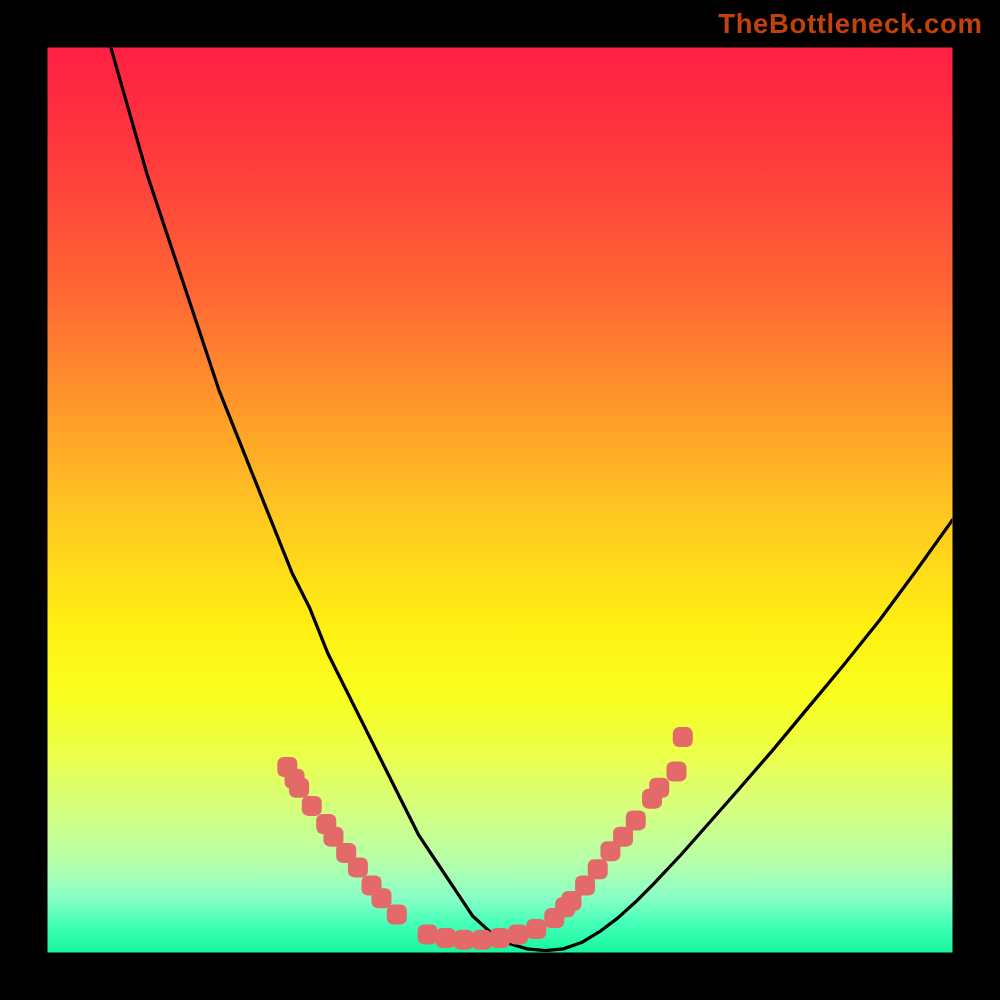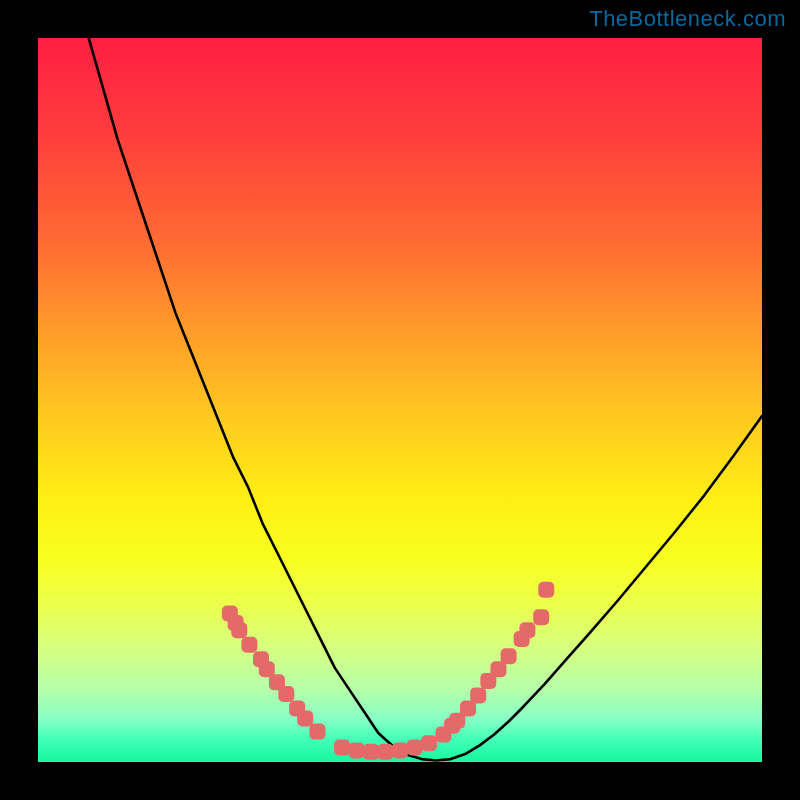--- a/index.html
+++ b/index.html
@@ -38,23 +38,23 @@
       #b6ffaa 90%,
       #88ffc6 94%,
       #40ffb6 97%,
       #17f79e 100%
     );
   }
   .watermark {
     position: absolute;
     top: 6px;
     right: 14px;
-    color: #0369a1;
+    color: #c2410c;
     font-size: 22px;
-    font-weight: 400;
+    font-weight: 700;
     letter-spacing: 0.5px;
   }
   svg.curve {
     position: absolute;
     left: 0;
     top: 0;
     width: 724px;
     height: 724px;
   }
 </style>

